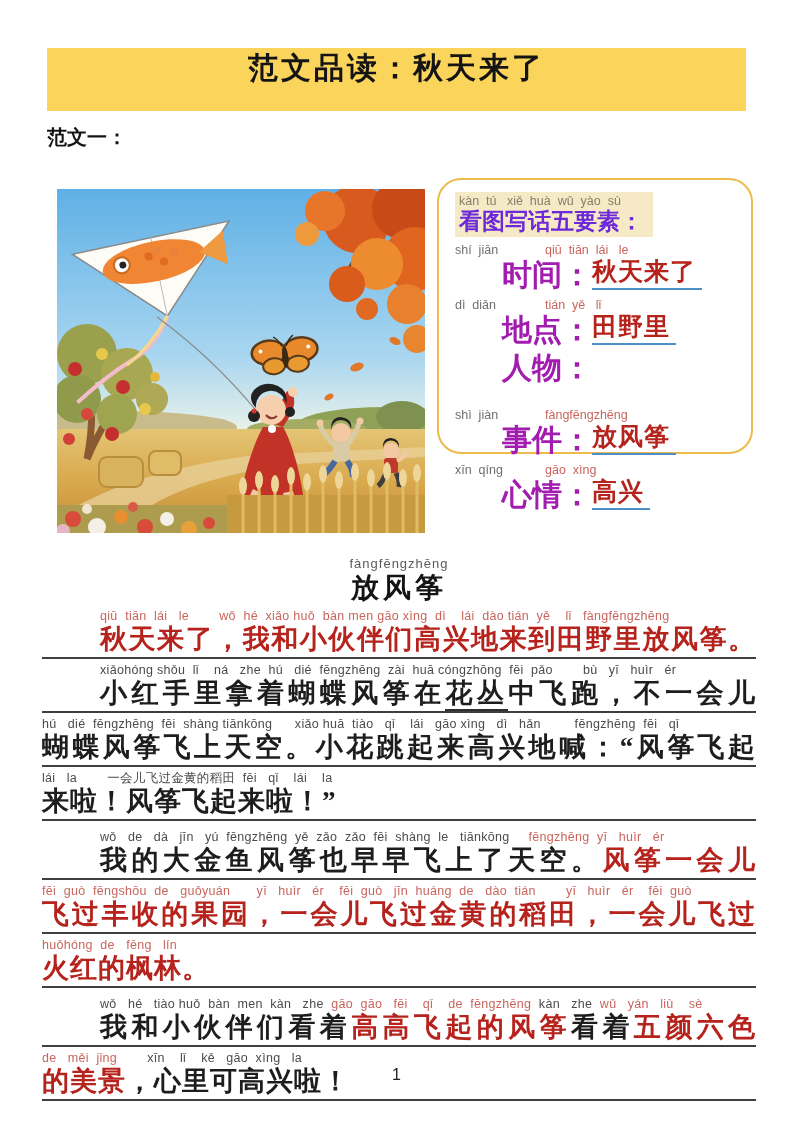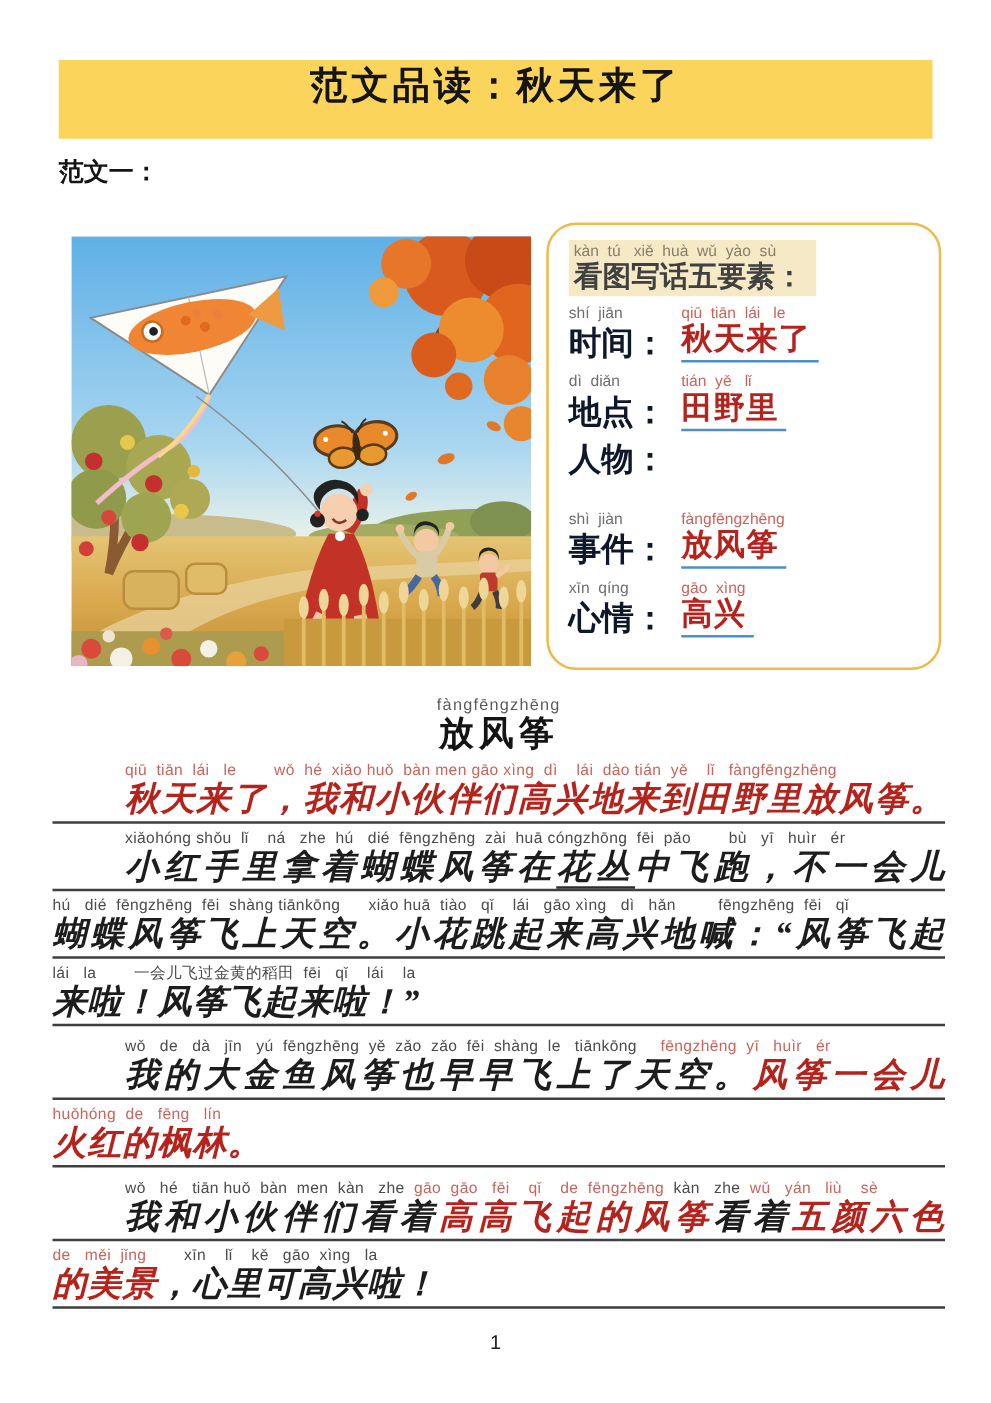--- a/index.html
+++ b/index.html
@@ -12,44 +12,44 @@
 
   .banner{position:absolute; left:47px; top:48px; width:699px; height:63px;
     background:var(--yellow); display:flex; align-items:flex-start; justify-content:center;}
   .banner-title{font-family:"Liberation Serif", serif; font-size:30px; font-weight:700; letter-spacing:3px; color:#141414;}
 
   .section-label{position:absolute; left:47px; top:124px; font-family:"Liberation Serif", serif;
     font-size:20px; font-weight:700; color:#141414;}
 
   .illustration{position:absolute; left:57px; top:189px; width:368px; height:344px; overflow:hidden;}
 
-  .elements-box{position:absolute; left:437px; top:178px; width:316px; height:358px;
+  .elements-box{position:absolute; left:437px; top:178px; width:316px; height:276px;
     border:2.5px solid var(--gold); border-radius:24px; background:#fff; padding:12px 14px 10px 16px;}
   .eb-head{display:inline-block; background:var(--cream); padding:2px 10px 2px 4px; margin-bottom:6px;}
   .eb-head-pin{font-size:12.5px; color:#84806a; white-space:pre; line-height:14px;}
-  .eb-head-text{font-family:"Liberation Serif", serif; font-size:23px; font-weight:700; color:#404040; line-height:27px;}
+  .eb-head-text{font-family:"Liberation Serif", serif; font-size:23px; font-weight:700; color:#6d28d9; line-height:27px;}
   .el-row{height:55px;}
   .el-pin-row{display:flex; font-size:12.5px; white-space:pre; line-height:15px;}
   .el-pin-label{width:90px; color:#6e6e6e;}
   .el-pin-ans{color:var(--pinred);}
   .el-main-row{display:flex; align-items:flex-end;}
-  .el-label{width:90px; font-family:"Liberation Serif", serif; font-size:26px; font-weight:700; color:#0f172a; line-height:30px;}
+  .el-label{width:90px; font-family:"Liberation Serif", serif; font-size:30px; font-weight:700; color:#a21caf; line-height:30px;margin-left:47px;}
   .el-answer{font-family:"Liberation Serif", serif; font-size:25px; font-weight:700; color:var(--red);
     border-bottom:2.5px solid var(--blue); padding:0 6px 2px 0; line-height:28px; letter-spacing:1px;}
 
   .essay{position:absolute; left:42px; top:556px; width:714px;}
   .essay-title-block{text-align:center; margin-bottom:4px;}
   .essay-title-pin{font-size:13px; color:#5a5a5a; letter-spacing:1px; line-height:16px;}
   .essay-title{font-family:"Liberation Serif", serif; font-size:28px; font-weight:700; letter-spacing:4px; line-height:32px; color:#141414;}
 
   .essay-row{border-bottom:2px solid var(--rule); padding-bottom:2px; margin-bottom:3px;}
   .essay-row.gap{margin-top:8px;}
   .essay-row.indent{padding-left:58px;}
   .pin-line{font-size:12.5px; line-height:16px; white-space:pre; letter-spacing:0.3px;}
-  .han-line{font-family:"Liberation Serif", serif; font-size:27px; line-height:31px; font-weight:600; letter-spacing:1px;font-style:italic;}
+  .han-line{font-family:"Liberation Serif", serif; font-size:27px; line-height:31px; font-weight:600; letter-spacing:1px;}
   .essay-row.justify .han-line{text-align:justify; text-align-last:justify;}
   .p-red{color:var(--pinred);} .p-black{color:#4b4b4b;}
   .h-red{color:var(--red);} .h-black{color:#1d1d1d;}
   .h-u{border-bottom:2.5px solid #2e2e2e; padding-bottom:1px;}
 
   .page-num{position:absolute; left:0; top:1066px; width:100%; text-align:center; font-size:16px; color:#222;}
 </style>
 </head>
 <body>
 
@@ -297,26 +297,30 @@
         <div class="han-line"><span class="h-black">蝴蝶风筝飞上天空。小花跳起来高兴地喊：“风筝飞起</span></div>
       </div>
       <div class="essay-row">
         <div class="pin-line"><span class="p-black">lái   la        一会儿飞过金黄的稻田  fēi   qǐ    lái    la</span></div>
         <div class="han-line"><span class="h-black">来啦！风筝飞起来啦！”</span></div>
       </div>
       <div class="essay-row indent justify gap">
         <div class="pin-line"><span class="p-black">wǒ   de   dà   jīn   yú  fēngzhēng  yě  zǎo  zǎo  fēi  shàng  le   tiānkōng     </span><span class="p-red">fēngzhēng  yī   huìr   ér</span></div>
         <div class="han-line"><span class="h-black">我的大金鱼风筝也早早飞上了天空。</span><span class="h-red">风筝一会儿</span></div>
       </div>
+      <div class="essay-row justify">
+        <div class="pin-line"><span class="p-red">fēi  guò  fēngshōu  de   guǒyuán       yī   huìr   ér    fēi  guò   jīn  huáng  de   dào  tián        yī   huìr   ér    fēi  guò</span></div>
+        <div class="han-line"><span class="h-red">飞过丰收的果园，一会儿飞过金黄的稻田，一会儿飞过</span></div>
+      </div>
       <div class="essay-row">
         <div class="pin-line"><span class="p-red">huǒhóng  de   fēng   lín</span></div>
         <div class="han-line"><span class="h-red">火红的枫林。</span></div>
       </div>
       <div class="essay-row indent justify gap">
-        <div class="pin-line"><span class="p-black">wǒ   hé   tiān huǒ  bàn  men  kàn   zhe  </span><span class="p-red">gāo  gāo   fēi    qǐ    de  fēngzhēng</span><span class="p-black">  kàn   zhe  </span><span class="p-red">wǔ   yán   liù    sè</span></div>
+        <div class="pin-line"><span class="p-black">wǒ   hé   tiào huǒ  bàn  men  kàn   zhe  </span><span class="p-red">gāo  gāo   fēi    qǐ    de  fēngzhēng</span><span class="p-black">  kàn   zhe  </span><span class="p-red">wǔ   yán   liù    sè</span></div>
         <div class="han-line"><span class="h-black">我和小伙伴们看着</span><span class="h-red">高高飞起的风筝</span><span class="h-black">看着</span><span class="h-red">五颜六色</span></div>
       </div>
       <div class="essay-row">
         <div class="pin-line"><span class="p-red">de   měi  jǐng</span><span class="p-black">        xīn    lǐ    kě   gāo  xìng   la</span></div>
         <div class="han-line"><span class="h-red">的美景</span><span class="h-black">，心里可高兴啦！</span></div>
       </div>
     </div>
 </div>
 
 <div class="page-num">1</div>

